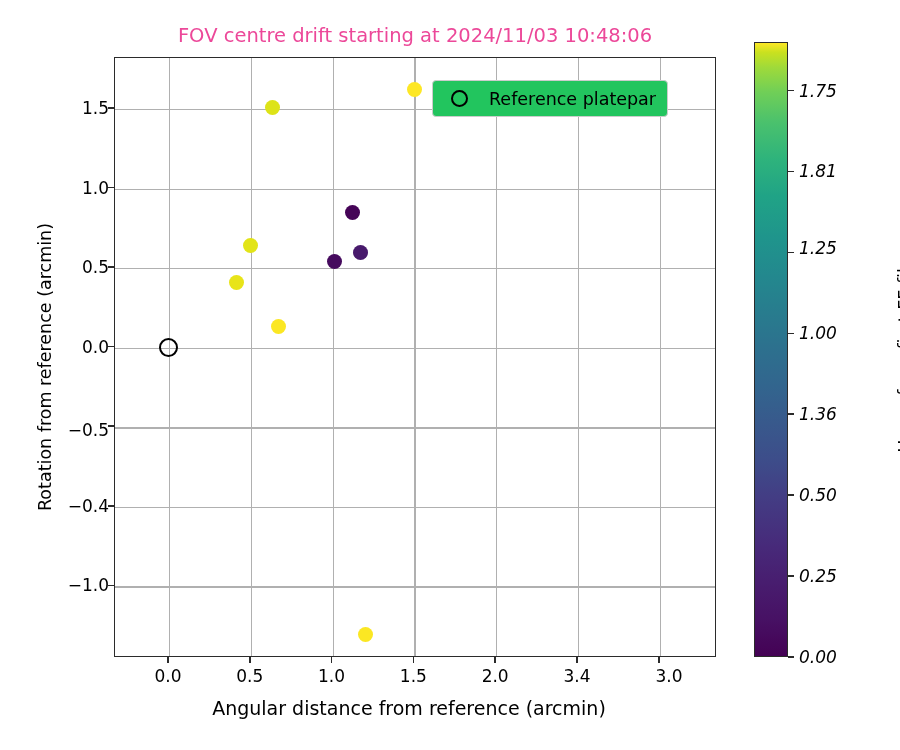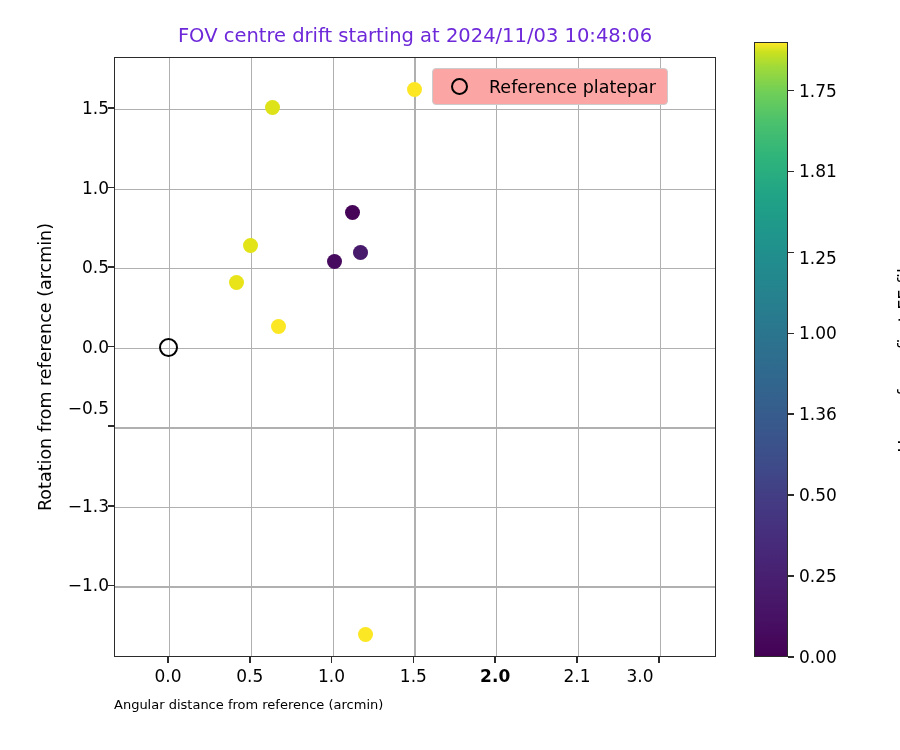--- a/index.html
+++ b/index.html
@@ -24,21 +24,21 @@
   }
 
   
   #chart-title {
     position: absolute;
     left: 114px;
     top: 24px;
     width: 602px;
     text-align: center;
     font-size: 19.5px;
-    color: #6d28d9;
+    color: #ec4899;
     white-space: nowrap;
   }
 
   
   #plot-area {
     position: absolute;
     left: 114px;
     top: 57px;
     width: 602px;
     height: 600px;
@@ -102,49 +102,49 @@
     position: absolute;
     right: 791px;
     font-size: 17px;
     transform: translateY(-50%);
     white-space: nowrap;
     text-align: right;
   }
 
   #xlabel {
     position: absolute;
-    left: 114px;
+    left: 108px;
     width: 602px;
     top: 697px;
-    text-align: left;
-    font-size: 13px;
+    text-align: center;
+    font-size: 19px;
     white-space: nowrap;
   }
   #ylabel {
     position: absolute;
     left: -105px;
     top: 357px;
     width: 300px;
     text-align: center;
     font-size: 17.5px;
     transform: rotate(-90deg);
     transform-origin: center center;
     white-space: nowrap;
   }
 
   
   #legend {
     position: absolute;
     left: 432px;
-    top: 68px;
+    top: 80px;
     height: 37px;
     padding: 0 11px 0 9px;
     border: 1px solid #cccccc;
     border-radius: 4px;
-    background: #fca5a5;
+    background: #22c55e;
     display: flex;
     align-items: center;
     box-sizing: border-box;
   }
   #legend-marker {
     width: 17px;
     height: 17px;
     border-radius: 50%;
     border: 2px solid #000;
     box-sizing: border-box;
@@ -157,20 +157,21 @@
     white-space: nowrap;
   }
 
   
   #colorbar-wrap {
     position: absolute;
     left: 754px;
     top: 42px;
     width: 56px;
     height: 615px;
+    font-style: italic;
   }
   #colorbar-gradient {
     position: absolute;
     left: 0; top: 0;
     width: 34px;
     height: 615px;
     border: 1.4px solid #2b2b2b;
     box-sizing: border-box;
     background: linear-gradient(to top,
       #440154 0%, #471164 6%, #481d6f 12%, #472a7a 18%,
@@ -247,60 +248,60 @@
   <div id="xticks-layer">
       <div class="tick-x" style="left: 167.984px;"></div>
       <div class="tick-x-label" style="left: 167.984px;">0.0</div>
       <div class="tick-x" style="left: 249.777px;"></div>
       <div class="tick-x-label" style="left: 249.777px;">0.5</div>
       <div class="tick-x" style="left: 331.571px;"></div>
       <div class="tick-x-label" style="left: 331.571px;">1.0</div>
       <div class="tick-x" style="left: 413.364px;"></div>
       <div class="tick-x-label" style="left: 413.364px;">1.5</div>
       <div class="tick-x" style="left: 495.158px;"></div>
-      <div class="tick-x-label" style="left: 495.158px; font-weight: bold;">2.0</div>
+      <div class="tick-x-label" style="left: 495.158px;">2.0</div>
       <div class="tick-x" style="left: 576.951px;"></div>
-      <div class="tick-x-label" style="left: 576.951px;">2.1</div>
+      <div class="tick-x-label" style="left: 576.951px;">3.4</div>
       <div class="tick-x" style="left: 658.745px;"></div>
-      <div class="tick-x-label" style="left: 640px;">3.0</div>
+      <div class="tick-x-label" style="left: 669px;">3.0</div>
     </div>
   <div id="yticks-layer">
       <div class="tick-y" style="top: 107.928px;"></div>
       <div class="tick-y-label" style="top: 107.928px;">1.5</div>
       <div class="tick-y" style="top: 187.504px;"></div>
       <div class="tick-y-label" style="top: 187.504px;">1.0</div>
       <div class="tick-y" style="top: 267.08px;"></div>
       <div class="tick-y-label" style="top: 267.08px;">0.5</div>
       <div class="tick-y" style="top: 346.655px;"></div>
       <div class="tick-y-label" style="top: 346.655px;">0.0</div>
       <div class="tick-y" style="top: 426.231px;"></div>
-      <div class="tick-y-label" style="top: 408px;">−0.5</div>
+      <div class="tick-y-label" style="top: 430px;">−0.5</div>
       <div class="tick-y" style="top: 505.806px;"></div>
-      <div class="tick-y-label" style="top: 505.806px;">−1.3</div>
+      <div class="tick-y-label" style="top: 505.806px;">−0.4</div>
       <div class="tick-y" style="top: 585.382px;"></div>
       <div class="tick-y-label" style="top: 585.382px;">−1.0</div>
     </div>
 
   <div id="xlabel">Angular distance from reference (arcmin)</div>
   <div id="ylabel">Rotation from reference (arcmin)</div>
 
   <div id="legend">
     <span id="legend-marker"></span>
     <span id="legend-label">Reference platepar</span>
   </div>
 
   <div id="colorbar-wrap">
     <div id="colorbar-gradient"></div>
     <div id="cbticks-layer">
         <div class="tick-cb" style="top: 48.5526px;"></div>
         <div class="tick-cb-label" style="top: 48.5526px;">1.75</div>
         <div class="tick-cb" style="top: 129.474px;"></div>
         <div class="tick-cb-label" style="top: 129.474px;">1.81</div>
         <div class="tick-cb" style="top: 210.395px;"></div>
-        <div class="tick-cb-label" style="top: 216px;">1.25</div>
+        <div class="tick-cb-label" style="top: 206px;">1.25</div>
         <div class="tick-cb" style="top: 291.316px;"></div>
         <div class="tick-cb-label" style="top: 291.316px;">1.00</div>
         <div class="tick-cb" style="top: 372.237px;"></div>
         <div class="tick-cb-label" style="top: 372.237px;">1.36</div>
         <div class="tick-cb" style="top: 453.158px;"></div>
         <div class="tick-cb-label" style="top: 453.158px; text-align: right;">0.50</div>
         <div class="tick-cb" style="top: 534.079px;"></div>
         <div class="tick-cb-label" style="top: 534.079px; text-align: center;">0.25</div>
         <div class="tick-cb" style="top: 615px;"></div>
         <div class="tick-cb-label" style="top: 615px;">0.00</div>

